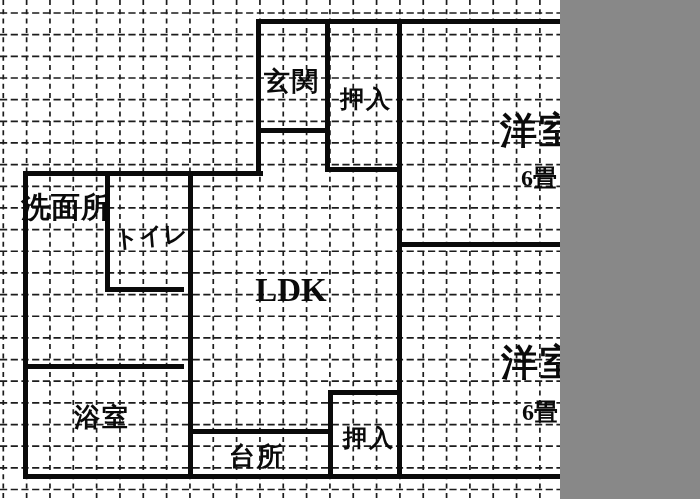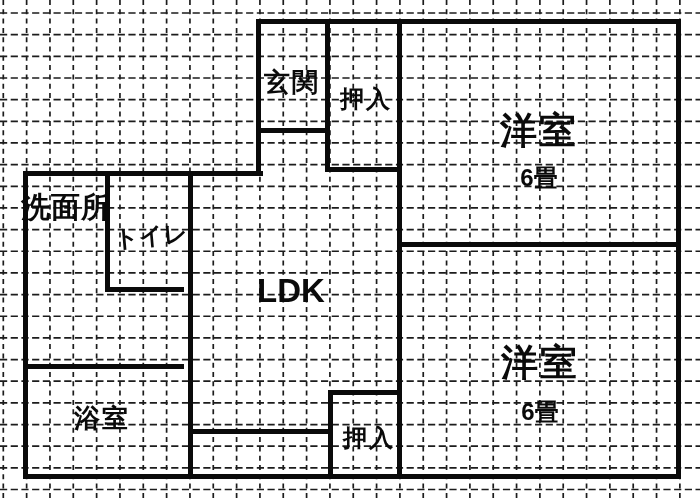--- a/index.html
+++ b/index.html
@@ -1,21 +1,21 @@
 <!DOCTYPE html>
 <html><head>
 <meta charset="utf-8">
 <style>
   html,body{margin:0;padding:0;background:#888;}
   .stage{
     position:relative;
-    width:700px;height:499px;
+    width:560px;height:499px;
     background:#ffffff;
     overflow:hidden;
-    font-family:Liberation Sans, sans-serif;
+    font-family:Liberation Serif, serif;
   }
   .grid-svg{position:absolute;left:0;top:0;width:700px;height:499px;}
   .wall{position:absolute;background:#0a0a0a;}
   .room-label{
     position:absolute;
     transform:translate(-50%,-50%);
     color:#0a0a0a;
     font-weight:bold;
     white-space:nowrap;
     line-height:1;
@@ -105,17 +105,18 @@
   <div class="wall" style="left:328px;top:390px;width:74px;height:5px"></div>
 
   <div class="room-label" style="left:292px;top:82px;font-size:26px">玄関</div>
   <div class="room-label" style="left:366px;top:99px;font-size:24px">押入</div>
   <div class="room-label" style="left:539px;top:130px;font-size:37px">洋室</div>
   <div class="room-label" style="left:539px;top:178px;font-size:24px;letter-spacing:0">6畳</div>
   <div class="room-label" style="left:66px;top:207px;font-size:29px;letter-spacing:1px">洗面所</div>
   <div class="room-label slant" style="left:151px;top:236px;font-size:24px;letter-spacing:0">トイレ</div>
   <div class="room-label" style="left:102px;top:418px;font-size:26px">浴室</div>
   <div class="room-label ldk" style="left:291px;top:290px;font-size:33px">LDK</div>
+  <div class="room-label" style="left:257px;top:457px;font-size:26px">台所</div>
   <div class="room-label" style="left:369px;top:438px;font-size:24px">押入</div>
   <div class="room-label" style="left:540px;top:362px;font-size:37px">洋室</div>
   <div class="room-label" style="left:540px;top:412px;font-size:24px;letter-spacing:0">6畳</div>
 
 </div>
 
 </body></html>

